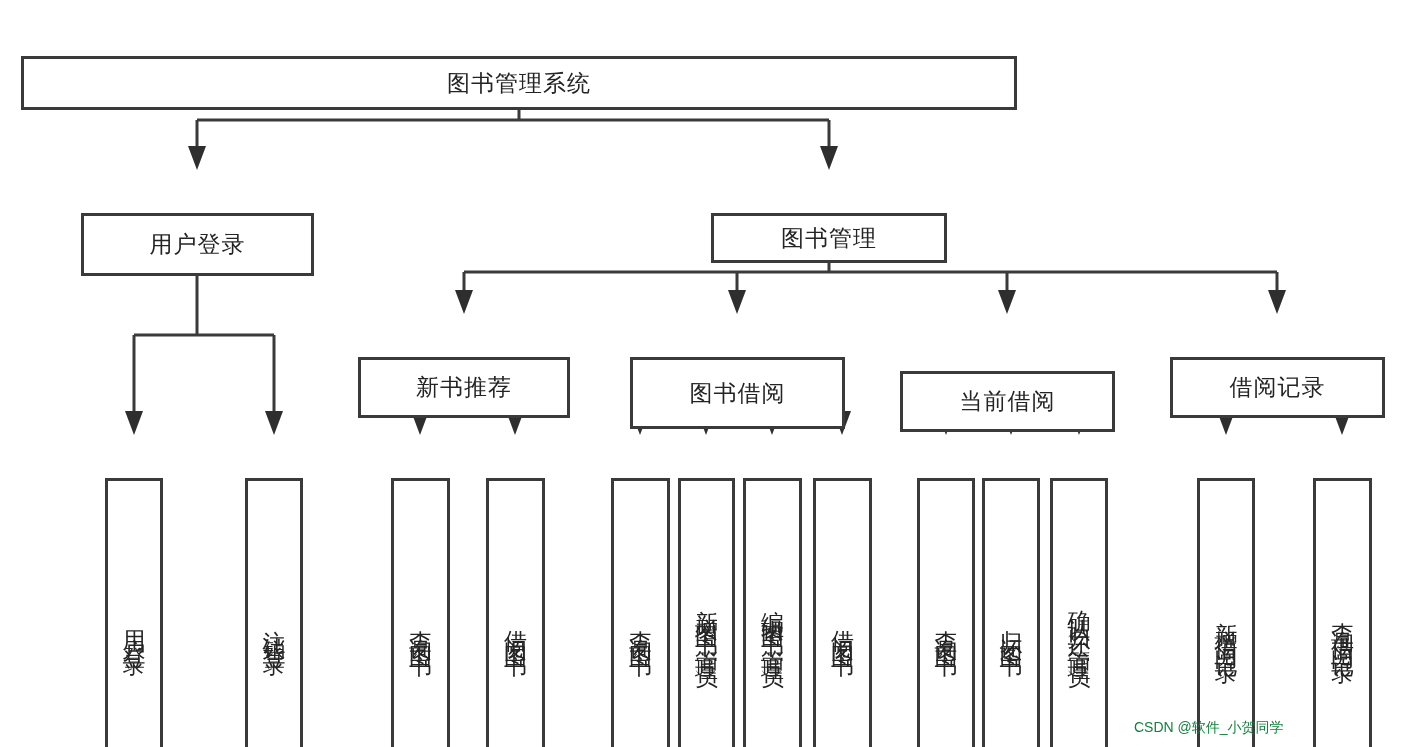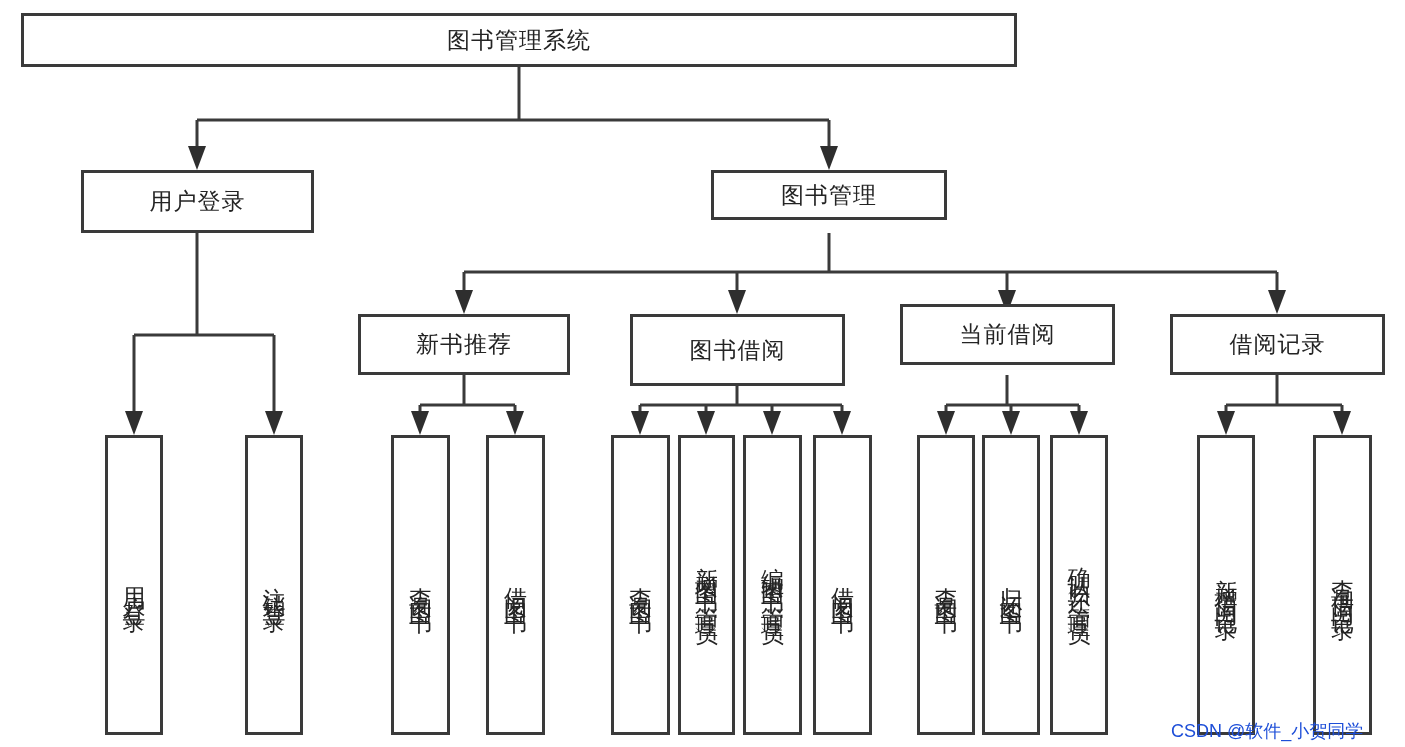--- a/index.html
+++ b/index.html
@@ -19,36 +19,37 @@
   }
   .box {
     position: absolute;
     box-sizing: border-box;
     border: 3px solid #3a3a3a;
     background: #ffffff;
     display: flex;
     align-items: center;
     justify-content: center;
     color: #242424;
+    margin-top: 43px;
   }
   .box.h { font-size: 23px; letter-spacing: 1px; }
   .box.v .vtext {
     writing-mode: vertical-rl;
     text-orientation: mixed;
     font-size: 23px;
     letter-spacing: 8px;
     line-height: 1;
     white-space: nowrap;
   }
   .watermark {
     position: absolute;
-    left: 1171px;
+    left: 1134px;
     top: 719px;
-    font-size: 18px;
-    color: #1d4ed8;
+    font-size: 14px;
+    color: #15803d;
     white-space: nowrap;
     z-index: 5;
   }
 </style>
 </head>
 <body>
 
 <div class="stage">
 
   <svg class="wires" viewBox="0 0 1405 747" xmlns="http://www.w3.org/2000/svg">
@@ -94,21 +95,21 @@
   <div class="box h" style="left:711px;top:170px;width:236px;height:50px">
     <span>图书管理</span>
   </div>
 
   <div class="box h" style="left:358px;top:314px;width:212px;height:61px">
     <span>新书推荐</span>
   </div>
   <div class="box h" style="left:630px;top:314px;width:215px;height:72px">
     <span>图书借阅</span>
   </div>
-  <div class="box h" style="left:900px;top:304px;width:215px;height:61px">
+  <div class="box h" style="left:900px;top:328px;width:215px;height:61px">
     <span>当前借阅</span>
   </div>
   <div class="box h" style="left:1170px;top:314px;width:215px;height:61px">
     <span>借阅记录</span>
   </div>
 
   <div class="box v" style="left:105px;top:435px;width:58px;height:300px">
     <span class="vtext">用户登录</span>
   </div>
   <div class="box v" style="left:245px;top:435px;width:58px;height:300px">

